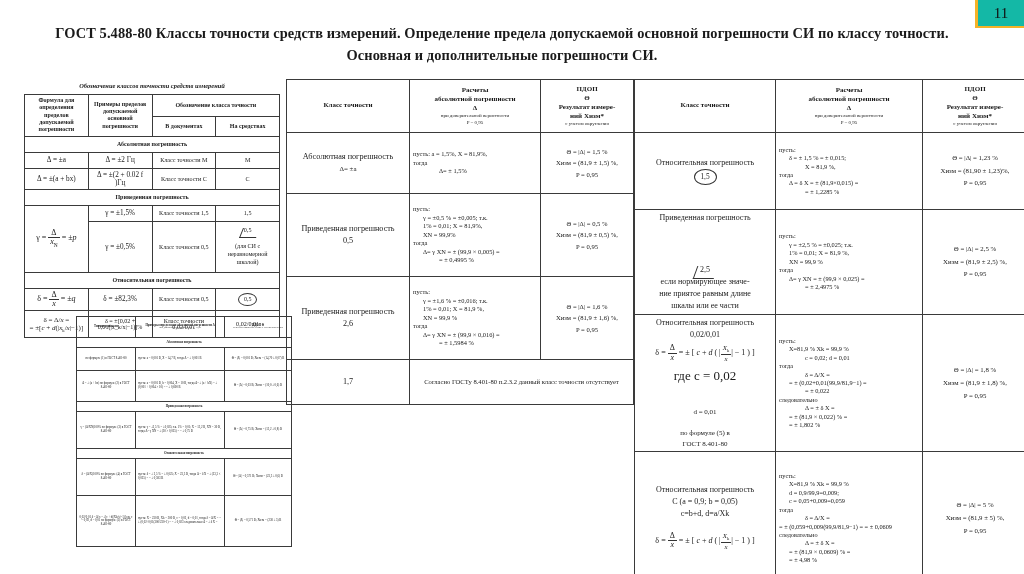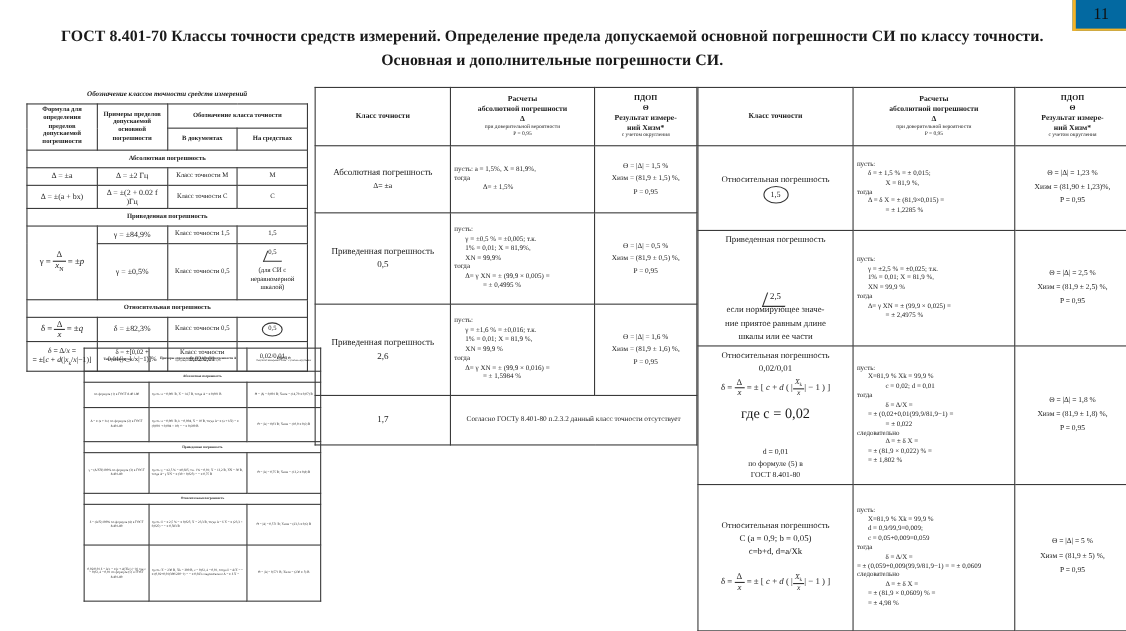--- a/index.html
+++ b/index.html
@@ -4,21 +4,21 @@
 <style>
   html,body{margin:0;padding:0;}
   body{
     width:1024px;height:574px;overflow:hidden;background:#ffffff;
     font-family:"Liberation Serif", serif;color:#1a1a1a;position:relative;
   }
   
   .page-badge{
     position:absolute;top:0;right:0;width:46px;height:26px;
     border-left:3px solid #f5b327;border-bottom:2px solid #f5b327;
-    background:#0369a1;display:flex;align-items:center;justify-content:center;
+    background:#14b8a6;display:flex;align-items:center;justify-content:center;
     font-family:"Liberation Serif", serif;font-size:15px;color:#111;z-index:30;
   }
   
   .title{
     position:absolute;left:22px;top:22px;width:960px;
     text-align:center;font-weight:bold;font-size:14.4px;line-height:1.55;
     letter-spacing:.1px;
   }
   
   table{border-collapse:collapse;table-layout:fixed;}
@@ -91,21 +91,21 @@
   }
   .formula{font-size:8px;display:block;margin:3px 0;}
 </style>
 </head>
 <body>
 
 <div class="page-badge">
   <span>11</span>
 </div>
 
-<div class="title">ГОСТ 8.401-70 Классы точности средств измерений. Определение предела допускаемой основной погрешности СИ по классу точности. Основная и дополнительные погрешности СИ.</div>
+<div class="title">ГОСТ 5.488-80 Классы точности средств измерений. Определение предела допускаемой основной погрешности СИ по классу точности. Основная и дополнительные погрешности СИ.</div>
 
 <table class="tbl-left">
   <tbody>
       <tr>
     <td class="cap" colspan="4">Обозначение классов точности средств измерений</td>
   </tr>
   <tr>
     <td class="hd" rowspan="2" style="width:76px;height:30px;">Формула для определения пределов допускаемой погрешности</td>
     <td class="hd" rowspan="2" style="width:92px;">Примеры пределов допускаемой основной погрешности</td>
     <td class="hd" colspan="2" style="height:13px;">Обозначение класса точности</td>
@@ -135,21 +135,21 @@
   <tr>
         <td class="band" colspan="4">Приведенная погрешность</td>
       </tr>
 
   <tr>
     <td class="ctr" rowspan="2">
       <span style="font-size:8px;">γ =
         <span class="frac"><span class="num">Δ</span><span class="den"><i class="v">x</i><sub>N</sub></span></span>
         = ±<i class="v">p</i></span>
     </td>
-    <td class="ctr big">γ = ±84,9%</td>
+    <td class="ctr big">γ = ±1,5%</td>
     <td class="ctr">Класс точности 1,5</td>
     <td class="ctr">1,5</td>
   </tr>
   <tr>
     <td class="ctr big">γ = ±0,5%</td>
     <td class="ctr">Класс точности 0,5</td>
     <td class="ctr" style="height:46px;">
       <span class="chk">0,5</span>
       <div style="margin-top:10px;line-height:1.3;">(для СИ с неравномерной шкалой)</div>
     </td>
@@ -385,21 +385,21 @@
   <tr>
     <td class="cls" style="height:120px;">
       <span>Относительная погрешность</span><br>
       <span>0,02/0,01</span>
       <span class="formula">
         δ = <span class="frac"><span class="num">Δ</span><span class="den"><i class="v">x</i></span></span>
         = ± [ <i class="v">c</i> + <i class="v">d</i> ( |<span class="frac" style="font-size:.85em;"><span class="num"><i class="v">X</i><sub>k</sub></span><span class="den"><i class="v">x</i></span></span>| − 1 ) ]
       </span>
       <span style="display:block;font-size:13px;margin-top:4px;text-align:center;">где c = 0,02</span>
       <span style="display:block;font-size:7px;margin-top:21px;">d = 0,01</span>
-      <span style="display:block;font-size:7px;margin-top:0;">по формуле (5) в</span>
+      <span style="display:block;font-size:7px;margin-top:11px;">по формуле (5) в</span>
       <span style="display:block;font-size:7px;">ГОСТ 8.401-80</span>
     </td>
     <td class="calc">
       <span>пусть:</span>
       <span class="ind">X=81,9 %    Xk = 99,9 %</span>
       <span class="ind2">c = 0,02; d = 0,01</span>
       <span>тогда</span>
       <span class="ind2">δ = Δ/X =</span>
       <span class="ind">= ± (0,02+0,01(99,9/81,9−1) =</span>
       <span class="ind2">= ± 0,022</span>

